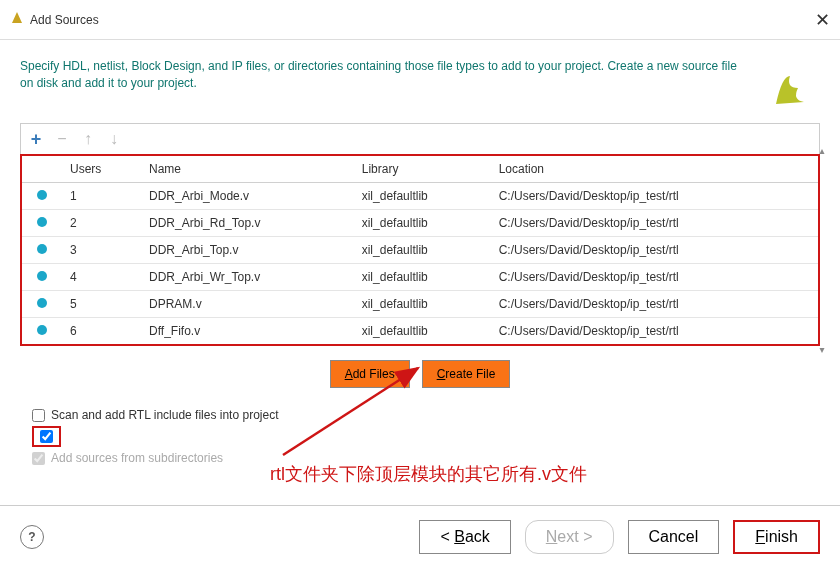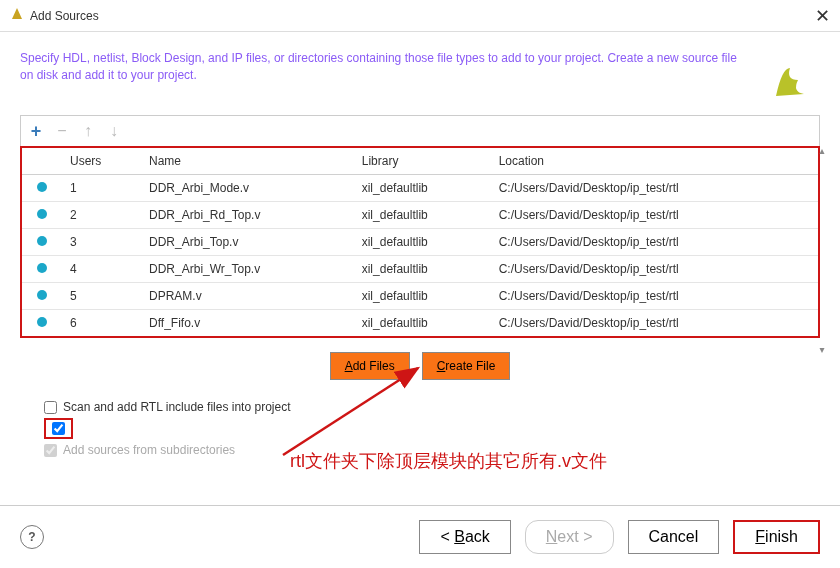--- a/index.html
+++ b/index.html
@@ -1,46 +1,46 @@
 <!DOCTYPE html>
 <html><head>
 <meta charset="utf-8">
 <style>
 * { box-sizing: border-box; margin: 0; padding: 0; }
 body { font-family: Arial, "Microsoft YaHei", sans-serif; font-size: 12px; color: #333; background: #fff; width: 840px; height: 568px; position: relative; }
-.titlebar { display: flex; align-items: center; justify-content: space-between; padding: 4px 10px; border-bottom: 1px solid #ddd; height: 32px; }
+.titlebar { display: flex; align-items: center; justify-content: space-between; padding: 4px 10px; border-bottom: 1px solid #ddd; height: 40px; }
 .titlebar-left { display: flex; align-items: center; gap: 6px; }
 .tb-icon { color: #c9a321; }
 .close-x { font-size: 18px; cursor: pointer; }
 .header { display: flex; padding: 18px 20px 10px; }
 .header-text { flex: 1; }
 .header-title { font-size: 14px; font-weight: bold; margin-bottom: 6px; }
-.header-desc { color: #8b5cf6; line-height: 1.4; }
+.header-desc { color: #0f766e; line-height: 1.4; }
 .header-icon { padding: 10px 10px 0 20px; }
 .main { padding: 0 20px; }
 .toolbar { display: flex; gap: 4px; border: 1px solid #ccc; border-bottom: none; padding: 4px; background: #fff; }
 .tool-btn { width: 22px; height: 22px; display: flex; align-items: center; justify-content: center; color: #555; font-size: 16px; cursor: pointer; }
 .tool-btn.add { color: #3a7cba; font-weight: bold; font-size: 18px; }
 .tool-btn.disabled { color: #bbb; }
 .table-wrap { border: 2px solid #ce1515; }
 .table { width: 100%; border-collapse: collapse; }
 .table th { text-align: left; font-weight: normal; padding: 6px 8px; border-bottom: 1px solid #d0d0d0; background: #fff; }
 .table td { padding: 6px 8px; border-top: 1px solid #e5e5e5; }
 .dot { display: inline-block; width: 10px; height: 10px; border-radius: 50%; background: #1ba7c9; }
 .icon-col { width: 40px; text-align: center; }
 .scroll-area { position: absolute; right: 10px; top: 145px; width: 16px; height: 210px; display: flex; flex-direction: column; align-items: center; color: #888; }
 .scroll-btn { font-size: 10px; }
 .actions { display: flex; justify-content: center; gap: 12px; padding: 14px 0; }
 .btn { border: 1px solid #888; background: #f97316; padding: 6px 14px; font-size: 12px; cursor: pointer; }
-.checks { padding: 2px 12px 12px; margin-left: 12px; }
+.checks { padding: 2px 12px 12px; }
 .check-row { display: flex; align-items: center; gap: 6px; padding: 4px 0; color: #333; }
 .check-row.highlighted { border: 2px solid #ce1515; display: inline-flex; padding: 2px 6px; }
 .check-row.disabled { color: #aaa; }
 .cb { width: 13px; height: 13px; }
-.annotation { position: absolute; left: 270px; top: 449px; color: #ce1515; font-size: 18px; font-weight: 500; white-space: nowrap; margin-left: 20px; }
+.annotation { position: absolute; left: 270px; top: 462px; color: #ce1515; font-size: 18px; font-weight: 500; white-space: nowrap; }
 .arrow-svg { position: absolute; left: 273px; top: 360px; pointer-events: none; }
 .footer { position: absolute; bottom: 0; left: 0; right: 0; border-top: 1px solid #ccc; padding: 14px 20px; display: flex; align-items: center; }
 .help { width: 24px; height: 24px; border: 1.5px solid #777; border-radius: 50%; display: flex; align-items: center; justify-content: center; color: #555; font-weight: bold; }
 .nav-btns { margin-left: auto; display: flex; gap: 14px; }
 .nav-btn { border: 1px solid #888; background: #fff; padding: 6px 20px; font-size: 16px; cursor: pointer; }
 .nav-btn.disabled { color: #aaa; border-color: #ccc; border-radius: 13px; }
 .nav-btn.finish { border: 2px solid #ce1515; }
 u { text-decoration: underline; }
 </style>
 </head>

